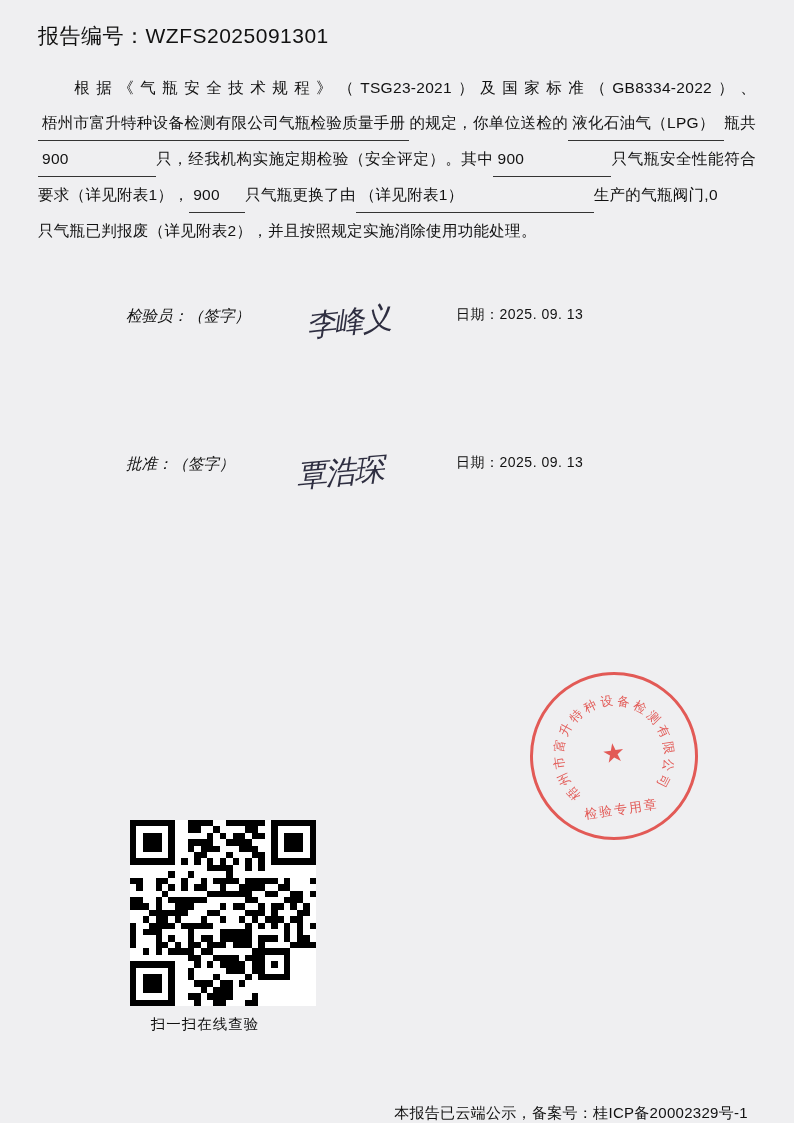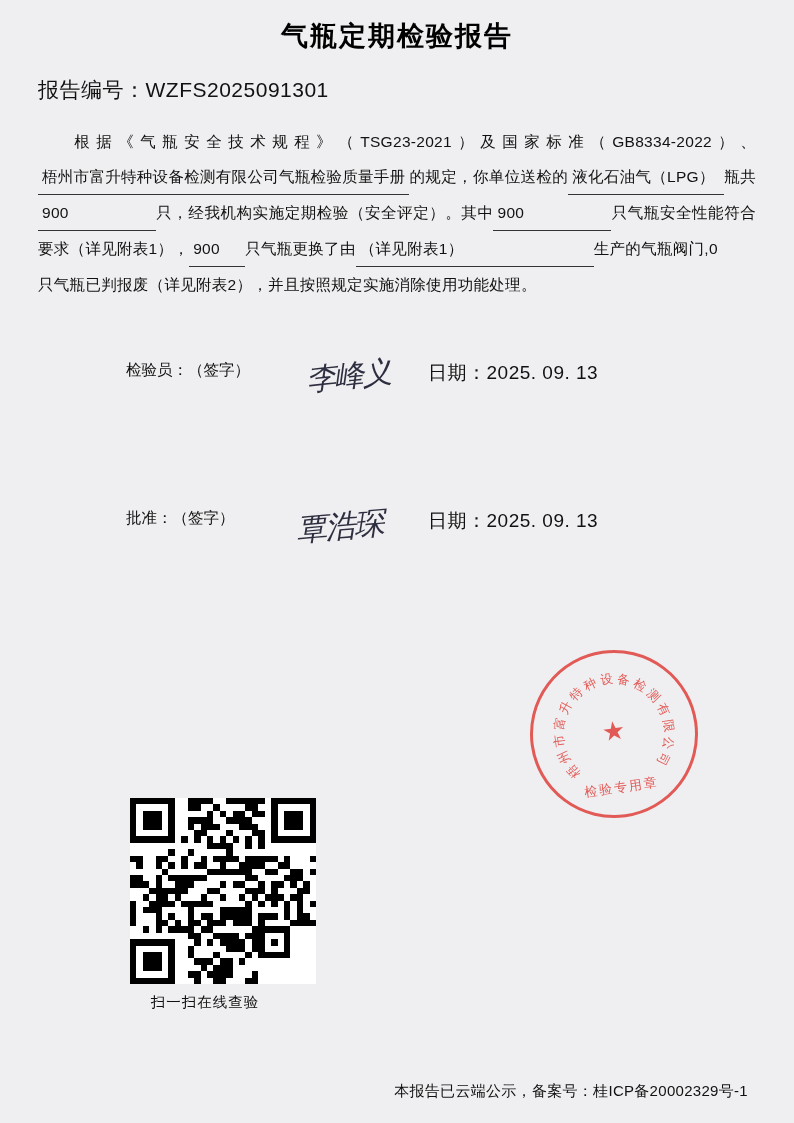--- a/index.html
+++ b/index.html
@@ -69,26 +69,27 @@
     margin-top: 58px;
     position: relative;
     height: 80px;
   }
   .sig-block.second { margin-top: 68px; }
   .sig-label {
     position: absolute;
     left: 88px;
     top: 0;
     font-size: 15.5px;
+    font-style: italic;
   }
   .sig-date {
     position: absolute;
-    left: 390px;
+    left: 418px;
     top: 0;
-    font-size: 19px;
+    font-size: 14px;
     letter-spacing: 0.5px;
   }
   .handwriting {
     position: absolute;
     left: 268px;
     top: -4px;
     font-family: "DejaVu Serif", serif;
     font-size: 30px;
     font-style: italic;
     color: #1a1a2e;
@@ -183,21 +184,20 @@
     bottom: 22px;
     font-size: 15px;
     letter-spacing: 0.3px;
   }
 </style>
 </head>
 <body>
 
 <div class="page">
 
-  <div class="title">气瓶定期检验报告</div>
 
   <div class="report-no">
     <span>报告编号：</span><span>WZFS2025091301</span>
   </div>
 
 
   <div class="body-text">
     <span style="display:inline-block;width:30px"></span><span>根据《气瓶安全技术规程》（TSG23-2021）及国家标准（GB8334-2022）、</span><span class="fill w-long">梧州市富升特种设备检测有限公司气瓶检验质量手册</span><span>的规定，你单位送检的</span><span class="fill w-med">液化石油气（LPG）</span><span>瓶共</span><span class="fill w-num">900</span><span>只，经我机构实施定期检验（安全评定）。其中</span><span class="fill w-num">900</span><span>只气瓶安全性能符合要求（详见附表1），</span><span class="fill w-tiny">900</span><span>只气瓶更换了由</span><span class="fill w-valve">（详见附表1）</span><span>生产的气瓶阀门,</span><span>0</span><br><span>只气瓶已判报废（详见附表2），并且按照规定实施消除使用功能处理。</span>
   </div>
 

